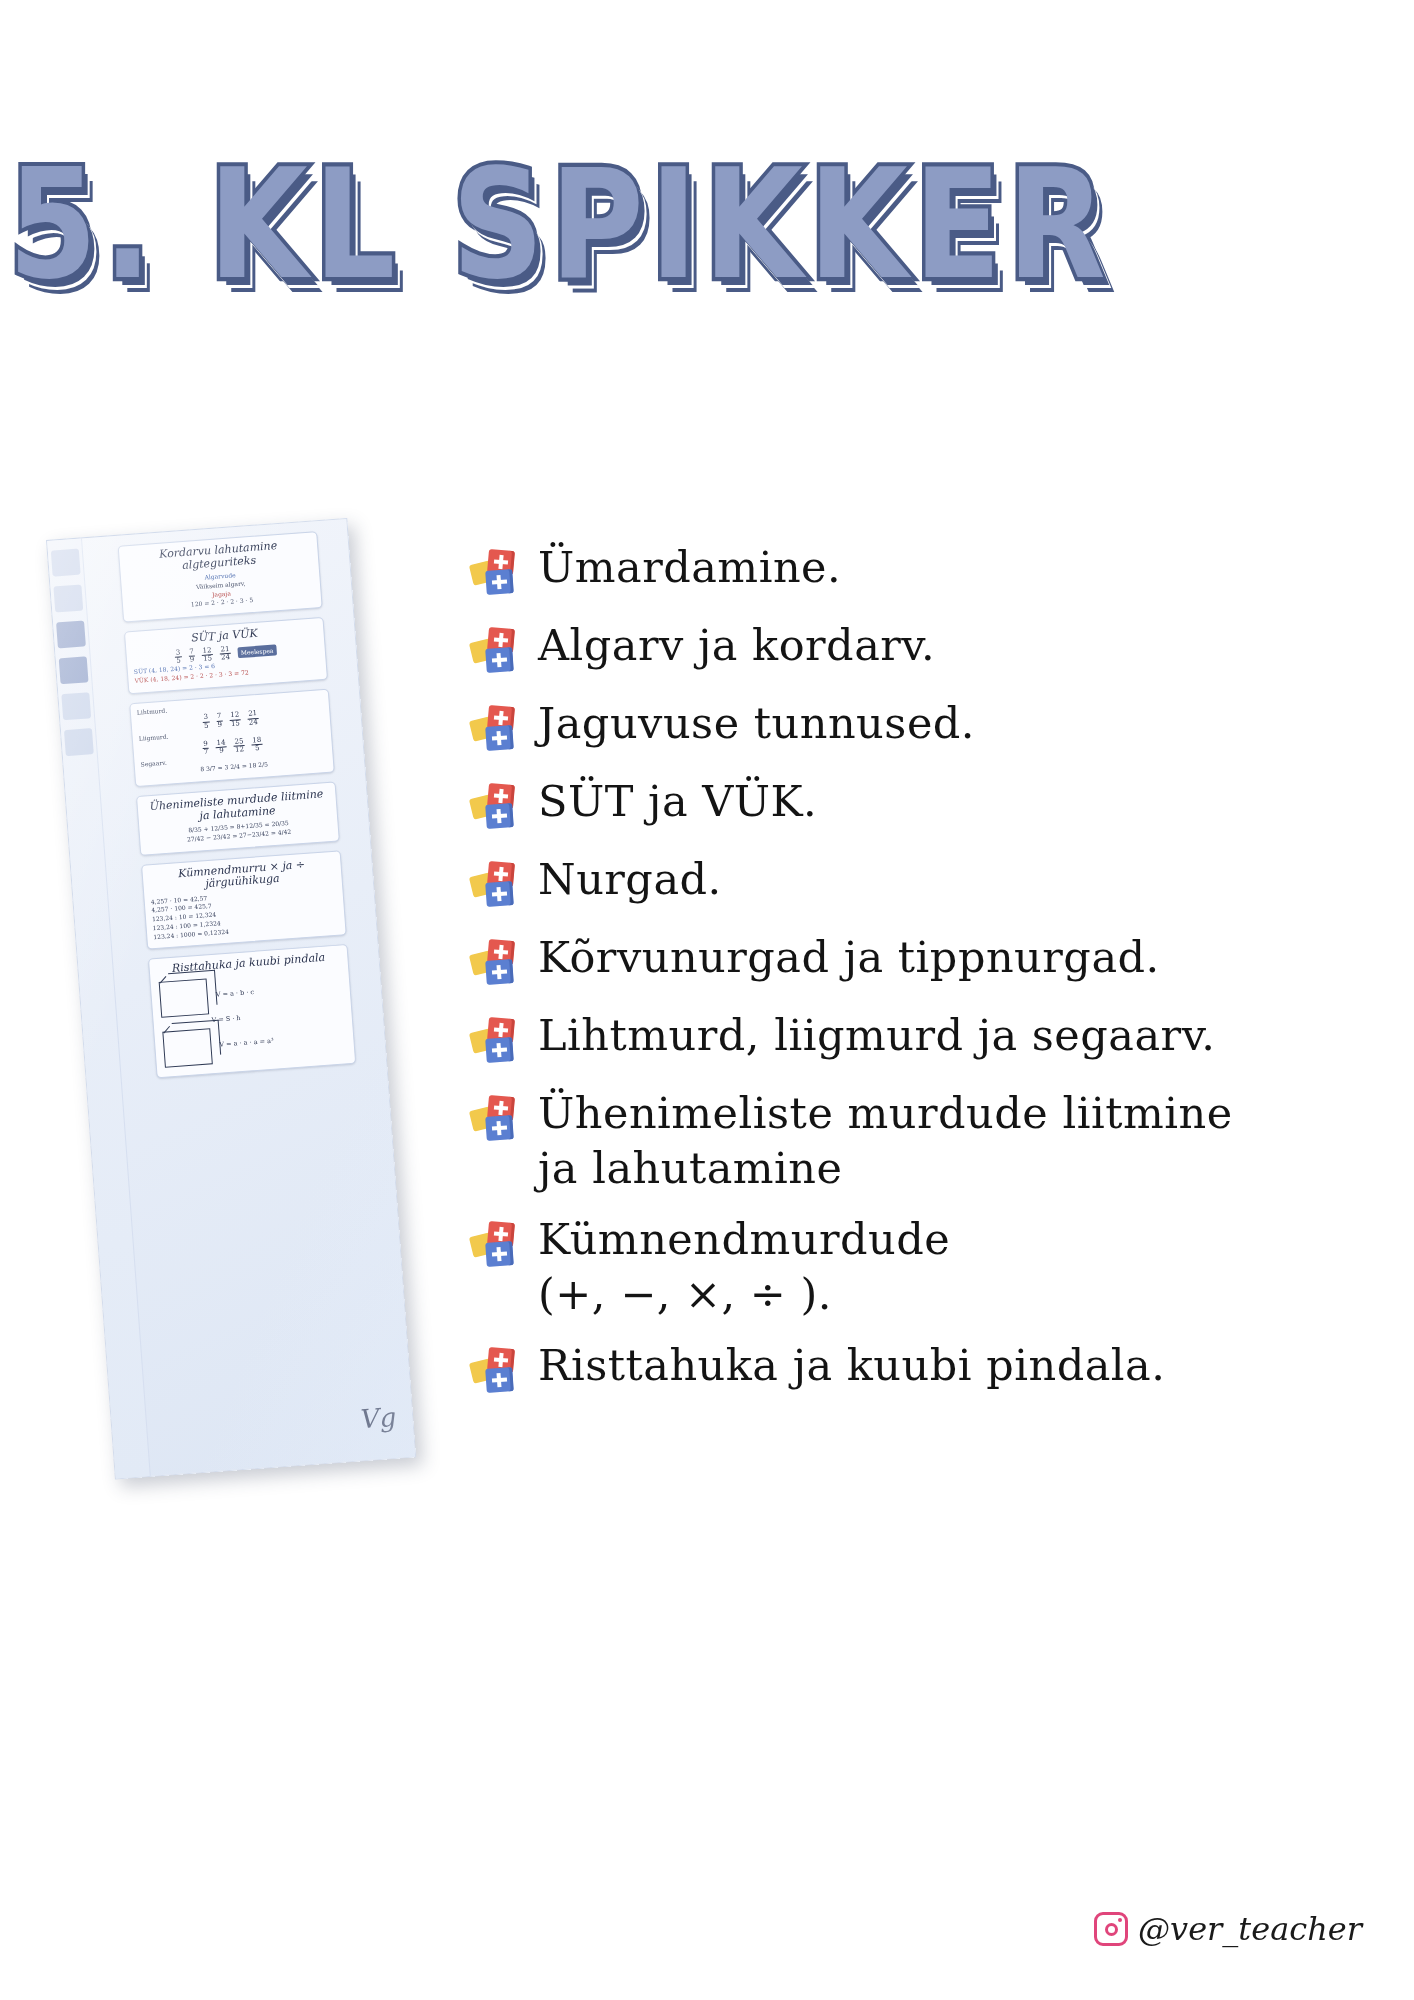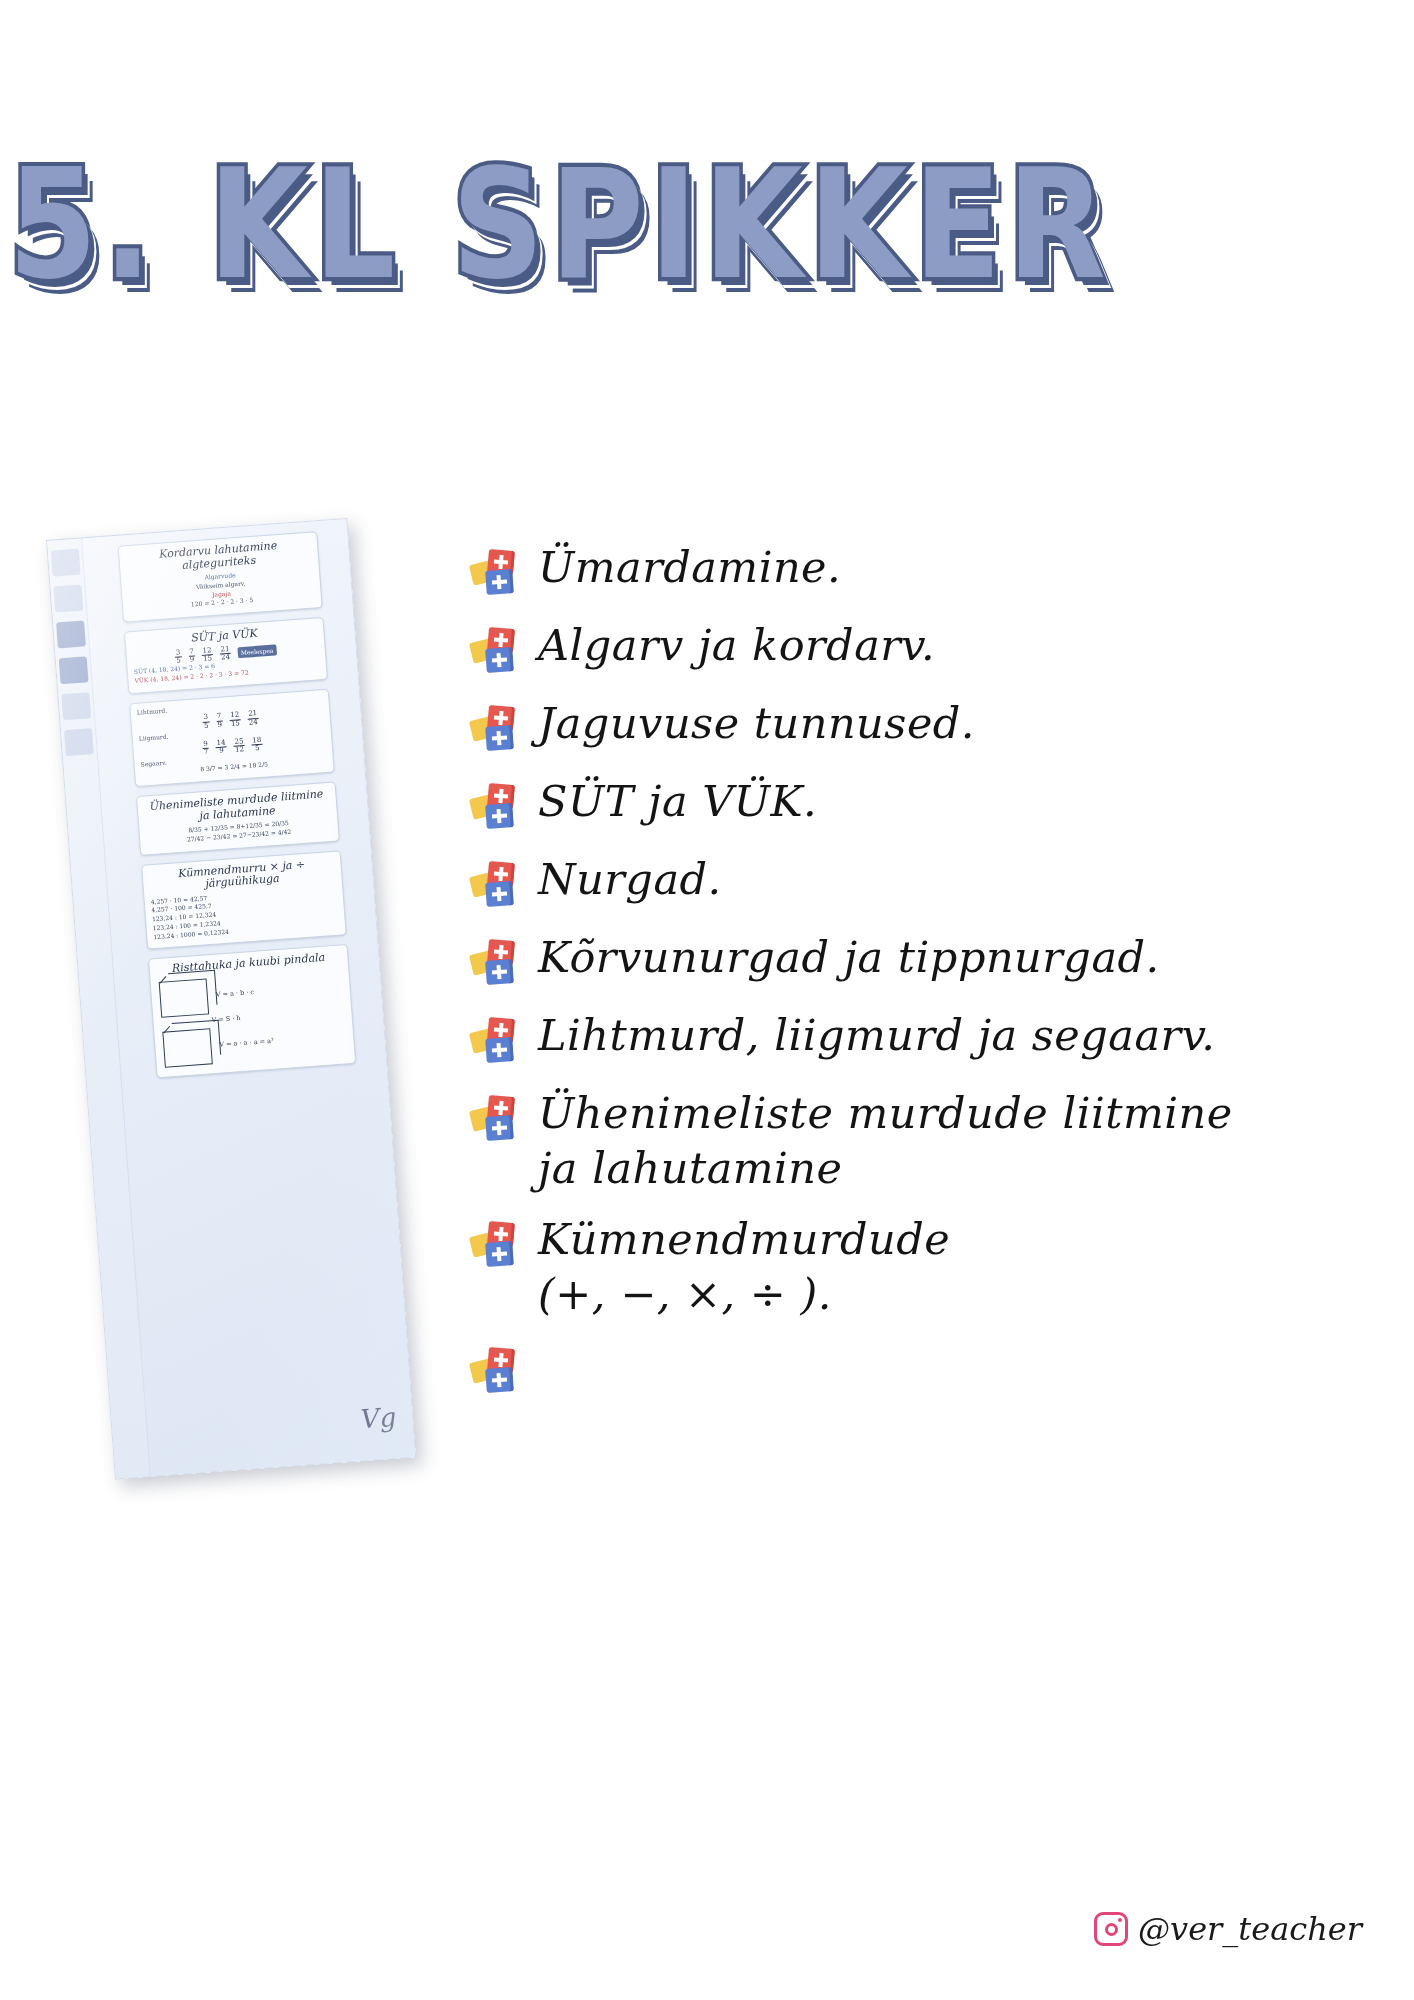--- a/index.html
+++ b/index.html
@@ -242,21 +242,20 @@
   .emoji .b3:before, .emoji .b3:after {
     content: "";
     position: absolute;
     background: #fff;
   }
   .emoji .b3:before { left: 11px; top: 5px; width: 4px; height: 14px; }
   .emoji .b3:after  { left: 6px;  top: 10px; width: 15px; height: 4px; }
 
   .item-text {
     font-family: "DejaVu Serif", serif;
-    font-style: italic;
     font-size: 43px;
     line-height: 1.28;
     color: #141414;
     letter-spacing: 0.5px;
     white-space: pre-line;
   }
 
   
   .handle {
     position: absolute;
@@ -480,20 +479,21 @@
     <span class="item-text">Kümnendmurdude
 (+, −, ×, ÷ ).</span>
   </div>
 
   <div class="row">
     <span class="emoji">
         <i class="b1"></i>
         <i class="b2"></i>
         <i class="b3"></i>
       </span>
+    <span class="item-text">Risttahuka ja kuubi pindala.</span>
   </div>
 
 </div>
 
 <div class="handle">
   <span class="ig"></span>
   <span class="handle-text">@ver_teacher</span>
 </div>
 
 </body></html>

